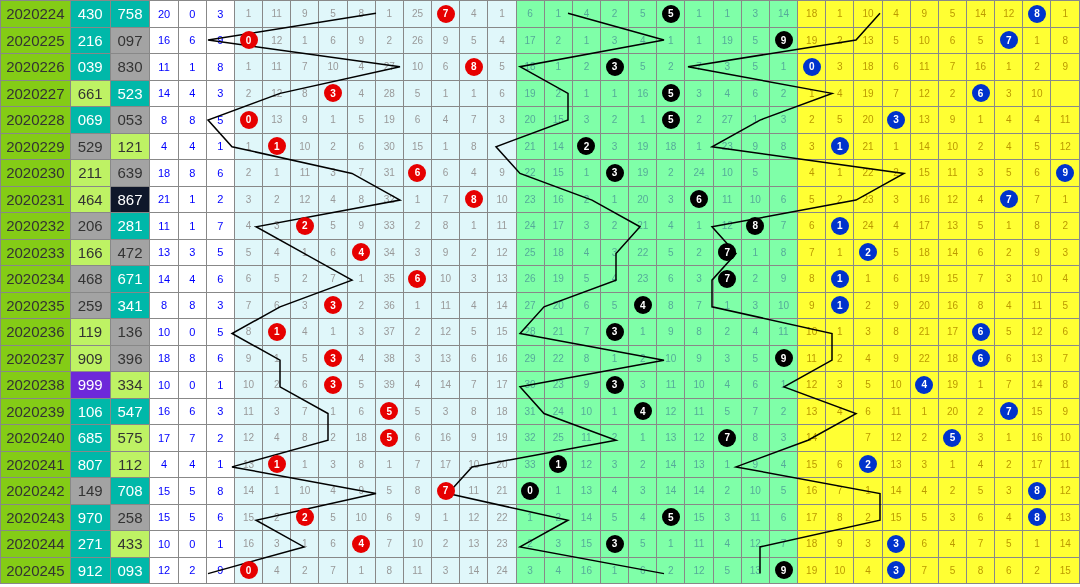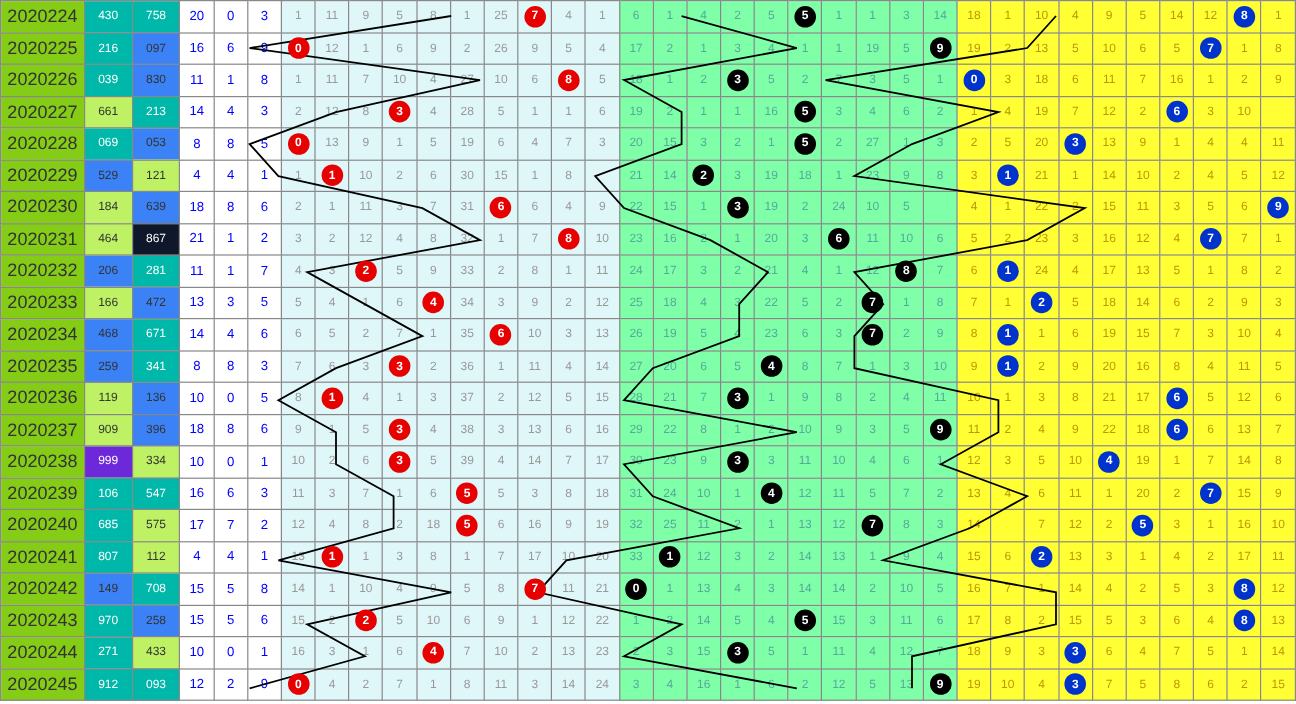--- a/index.html
+++ b/index.html
@@ -1,30 +1,30 @@
 <!DOCTYPE html>
 <html><head>
 <meta charset="utf-8">
 <style>
 *{box-sizing:border-box;margin:0;padding:0}
 body{font-family:Arial,sans-serif;font-size:11px;background:#fff}
 .container{position:relative;width:1080px}
 table{border-collapse:collapse;width:100%}
 td{border:1px solid #888;text-align:center;height:26.5px;vertical-align:middle;padding:0}
 .col-id{width:56px;background:#84cc16;color:#333;font-size:15px}
-.col-n1,.col-n2{width:34px;font-size:10px}
+.col-n1,.col-n2{width:34px;font-size:15px}
 .col-stat{width:24px;font-size:11px;color:#00f;background:#fff}
 .col-a{width:24px;font-size:10px;background:#e0f7fa;color:#999}
 .col-b{width:24px;font-size:10px;background:#7fffa8;color:#5a9}
 .col-c{width:24px;font-size:10px;background:#ffff33;color:#b90}
 .bg-teal{background:#00b8a9;color:#fff}
 .bg-pink{background:#bef264;color:#333}
 .bg-blue{background:#0f172a;color:#fff}
 .bg-red{background:#6d28d9;color:#fff}
-.bg-white{background:#3b82f6;color:#333}
+.bg-white{background:#a3a3a3;color:#333}
 .ball{display:inline-flex;width:18px;height:18px;border-radius:50%;color:#fff;font-size:10px;font-weight:bold;align-items:center;justify-content:center;position:relative;z-index:2}
 .ball-red{background:#e60000}
 .ball-black{background:#000}
 .ball-blue{background:#0033cc}
 svg.lines{position:absolute;top:0;left:0;pointer-events:none;z-index:1}
 </style>
 </head>
 <body>
 
 <div class="container">
@@ -140,21 +140,21 @@
           <td class="col-c">11</td>
           <td class="col-c">7</td>
           <td class="col-c">16</td>
           <td class="col-c">1</td>
           <td class="col-c">2</td>
           <td class="col-c">9</td>
         </tr>
         <tr>
           <td class="col-id">2020227</td>
           <td class="col-n1 bg-pink">661</td>
-          <td class="col-n2 bg-teal">213</td>
+          <td class="col-n2 bg-teal">523</td>
           <td class="col-stat">14</td>
           <td class="col-stat">4</td>
           <td class="col-stat">3</td>
           <td class="col-a">2</td>
           <td class="col-a">12</td>
           <td class="col-a">8</td>
           <td class="col-a"><span class="ball ball-red">3</span></td>
           <td class="col-a">4</td>
           <td class="col-a">28</td>
           <td class="col-a">5</td>
@@ -253,21 +253,21 @@
           <td class="col-c">1</td>
           <td class="col-c">14</td>
           <td class="col-c">10</td>
           <td class="col-c">2</td>
           <td class="col-c">4</td>
           <td class="col-c">5</td>
           <td class="col-c">12</td>
         </tr>
         <tr>
           <td class="col-id">2020230</td>
-          <td class="col-n1 bg-pink">184</td>
+          <td class="col-n1 bg-pink">211</td>
           <td class="col-n2 bg-white">639</td>
           <td class="col-stat">18</td>
           <td class="col-stat">8</td>
           <td class="col-stat">6</td>
           <td class="col-a">2</td>
           <td class="col-a">1</td>
           <td class="col-a">11</td>
           <td class="col-a">3</td>
           <td class="col-a">7</td>
           <td class="col-a">31</td>

